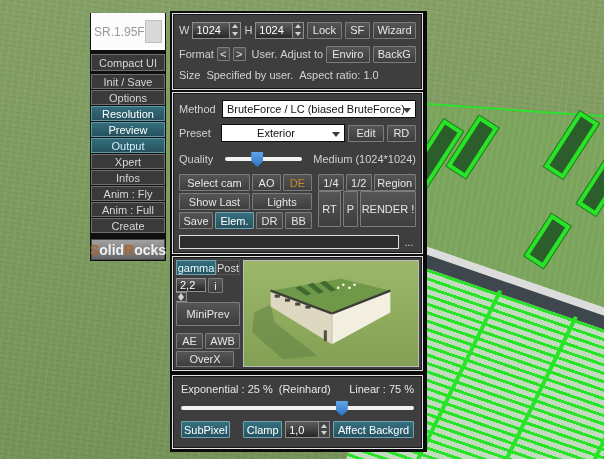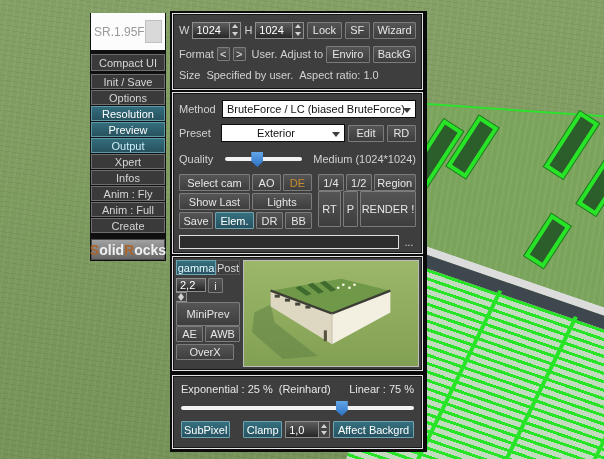--- a/index.html
+++ b/index.html
@@ -258,21 +258,21 @@
                 <i class="tri-up"></i>
               </span>
               <span>
                 <i class="tri-dn"></i>
               </span>
             </span>
         </span>
         <span class="b" style="width:15px;height:15px;">i</span>
       </div>
       <span class="b" style="margin-top:9px;height:24px;">MiniPrev</span>
-      <div class="grow" style="">
+      <div class="grow" style="margin-top:7px;">
         <span class="b" style="flex:1;height:16px;">AE</span>
         <span class="b" style="flex:1.3;height:16px;">AWB</span>
       </div>
       <span class="b" style="margin-top:2px;height:16px;width:58px;">OverX</span>
     </div>
     <div class="preview">
       <svg viewBox="0 0 170 106" preserveAspectRatio="none">
         <defs>
           <linearGradient id="gr" x1="0" y1="0" x2="0" y2="1">
             <stop offset="0" stop-color="#9cb76a"></stop>

